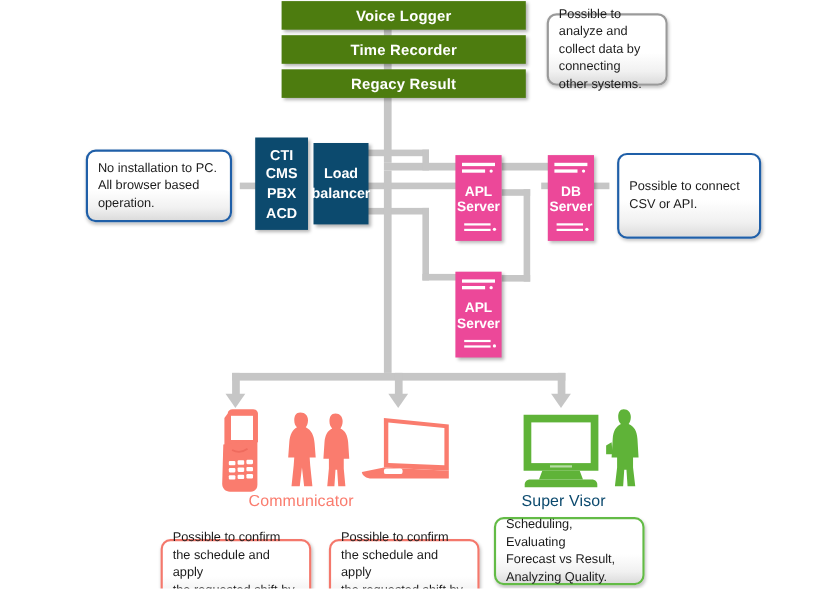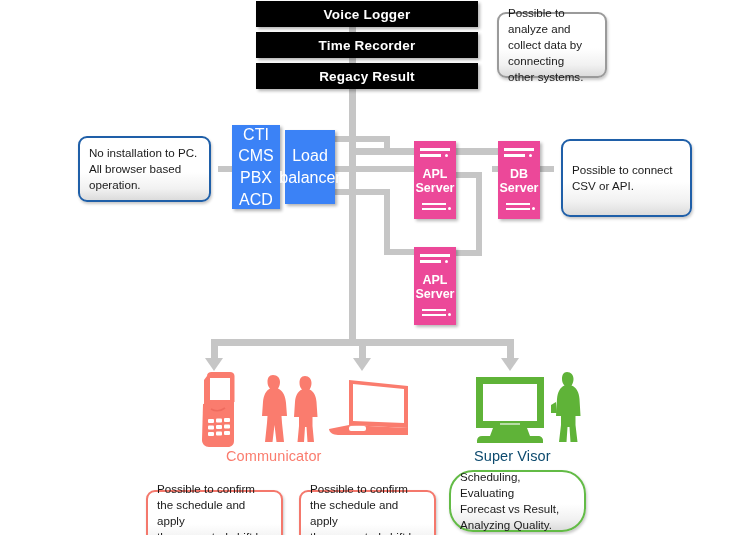--- a/index.html
+++ b/index.html
@@ -10,29 +10,29 @@
   #stage{position:absolute;left:0;top:0;width:750px;height:535px;}
 
   
   .conn{position:absolute;background:#c6c6c6;}
 
   .arrow-down{position:absolute;width:0;height:0;
      border-left:9px solid transparent;border-right:9px solid transparent;
      border-top:13px solid #c6c6c6;}
 
   
-  .darkbar{position:absolute;background:#000000;color:#ffffff;
+  .darkbar{position:absolute;background:#4d7c0f;color:#ffffff;
      display:flex;align-items:center;justify-content:center;
      font-size:13.5px;font-weight:bold;letter-spacing:.2px;
      box-shadow:2px 2px 3px rgba(0,0,0,.30);}
 
   
-  .navybox{position:absolute;background:#3b82f6;color:#ffffff;
+  .navybox{position:absolute;background:#0c4a6e;color:#ffffff;
      display:flex;flex-direction:column;align-items:center;
-     justify-content:center;font-size:16px;font-weight:normal;
+     justify-content:center;font-size:13px;font-weight:bold;
      line-height:1.36;box-shadow:2px 2px 3px rgba(0,0,0,.30);}
   .navybox span{display:block;}
 
   
   .server{position:absolute;background:#ec4899;
      box-shadow:2px 2px 3px rgba(0,0,0,.28);margin-top:15px;}
   .server .slot{position:absolute;background:#ffffff;}
   .server .dot{position:absolute;background:#ffffff;border-radius:50%;}
   .server .lbl{position:absolute;left:0;right:0;color:#ffffff;
      font-size:12.5px;font-weight:bold;text-align:center;line-height:1.12;}
@@ -186,21 +186,21 @@
 mobile phone.</div>
   </div>
 
   <div class="callout coral" style="left:299px;top:470px;width:137px;height:62px;">
     <div class="txt">Possible to confirm
 the schedule and apply
 the requested shift by
 PC.</div>
   </div>
 
-  <div class="callout green" style="left:449px;top:470px;width:137px;height:62px;border-radius:24px;">
+  <div class="callout green" style="left:449px;top:470px;width:137px;height:62px;">
     <div class="txt">Scheduling, Evaluating
 Forecast vs Result,
 Analyzing Quality.</div>
   </div>
 
   <div class="icon" style="left:197px;top:372px;">
     <svg width="46" height="78" viewBox="0 0 46 78">
       <g fill="#fa7c6e">
         <path d="M10 4 C10 1.5 12 0 14.5 0 L33 0 C35.5 0 37.5 1.5 37.5 4 L37.5 30 L7 34 L7 8 Z"></path>
         <path d="M6 32 L37 28 L37 69 C37 72.5 34.5 75 31 75 L12 75 C8 75 5 72 5 68 Z"></path>

